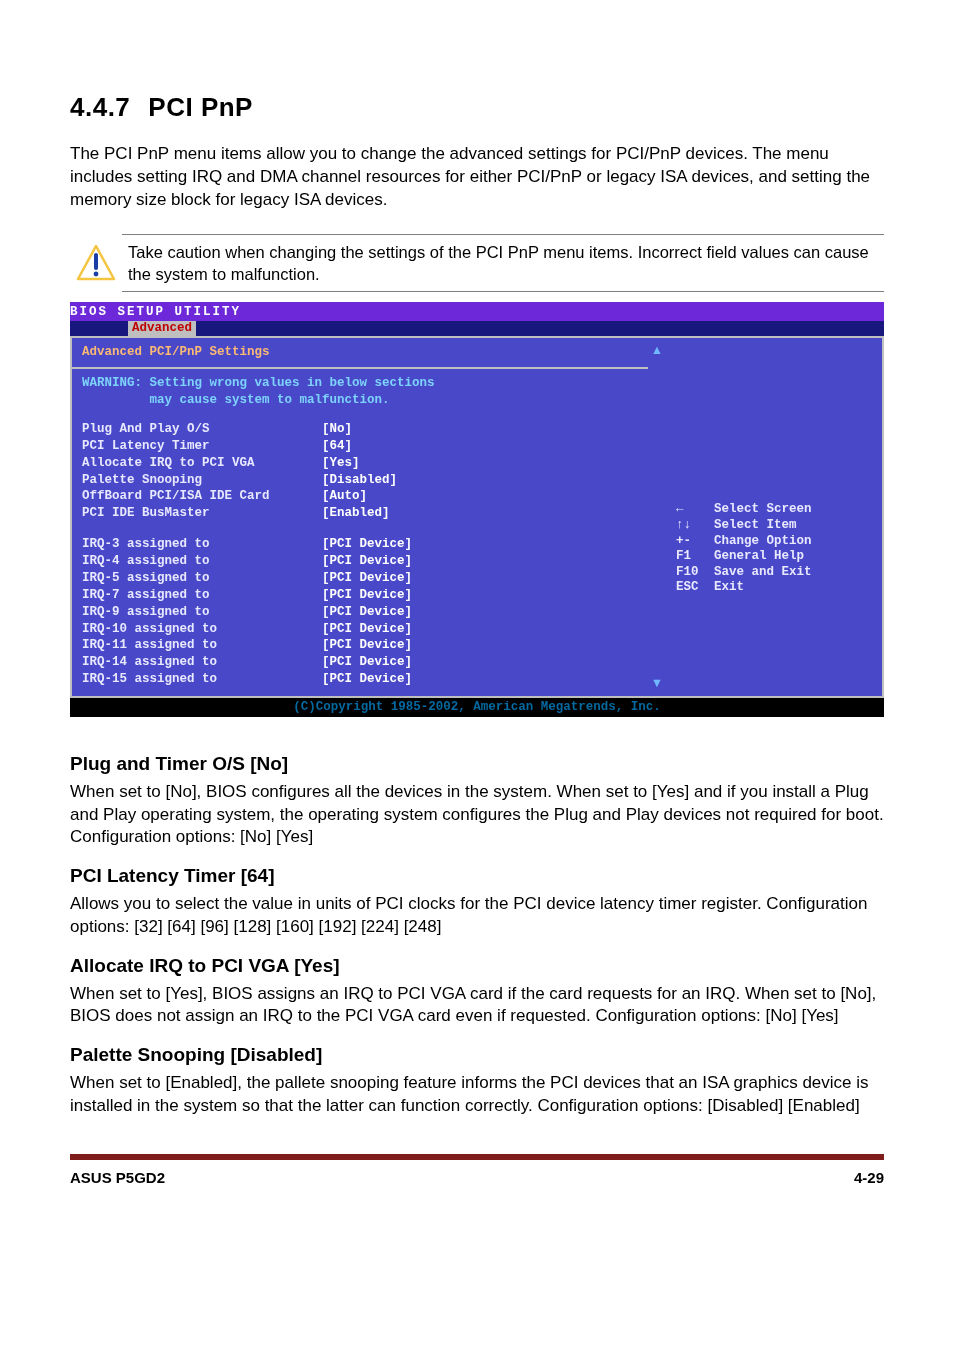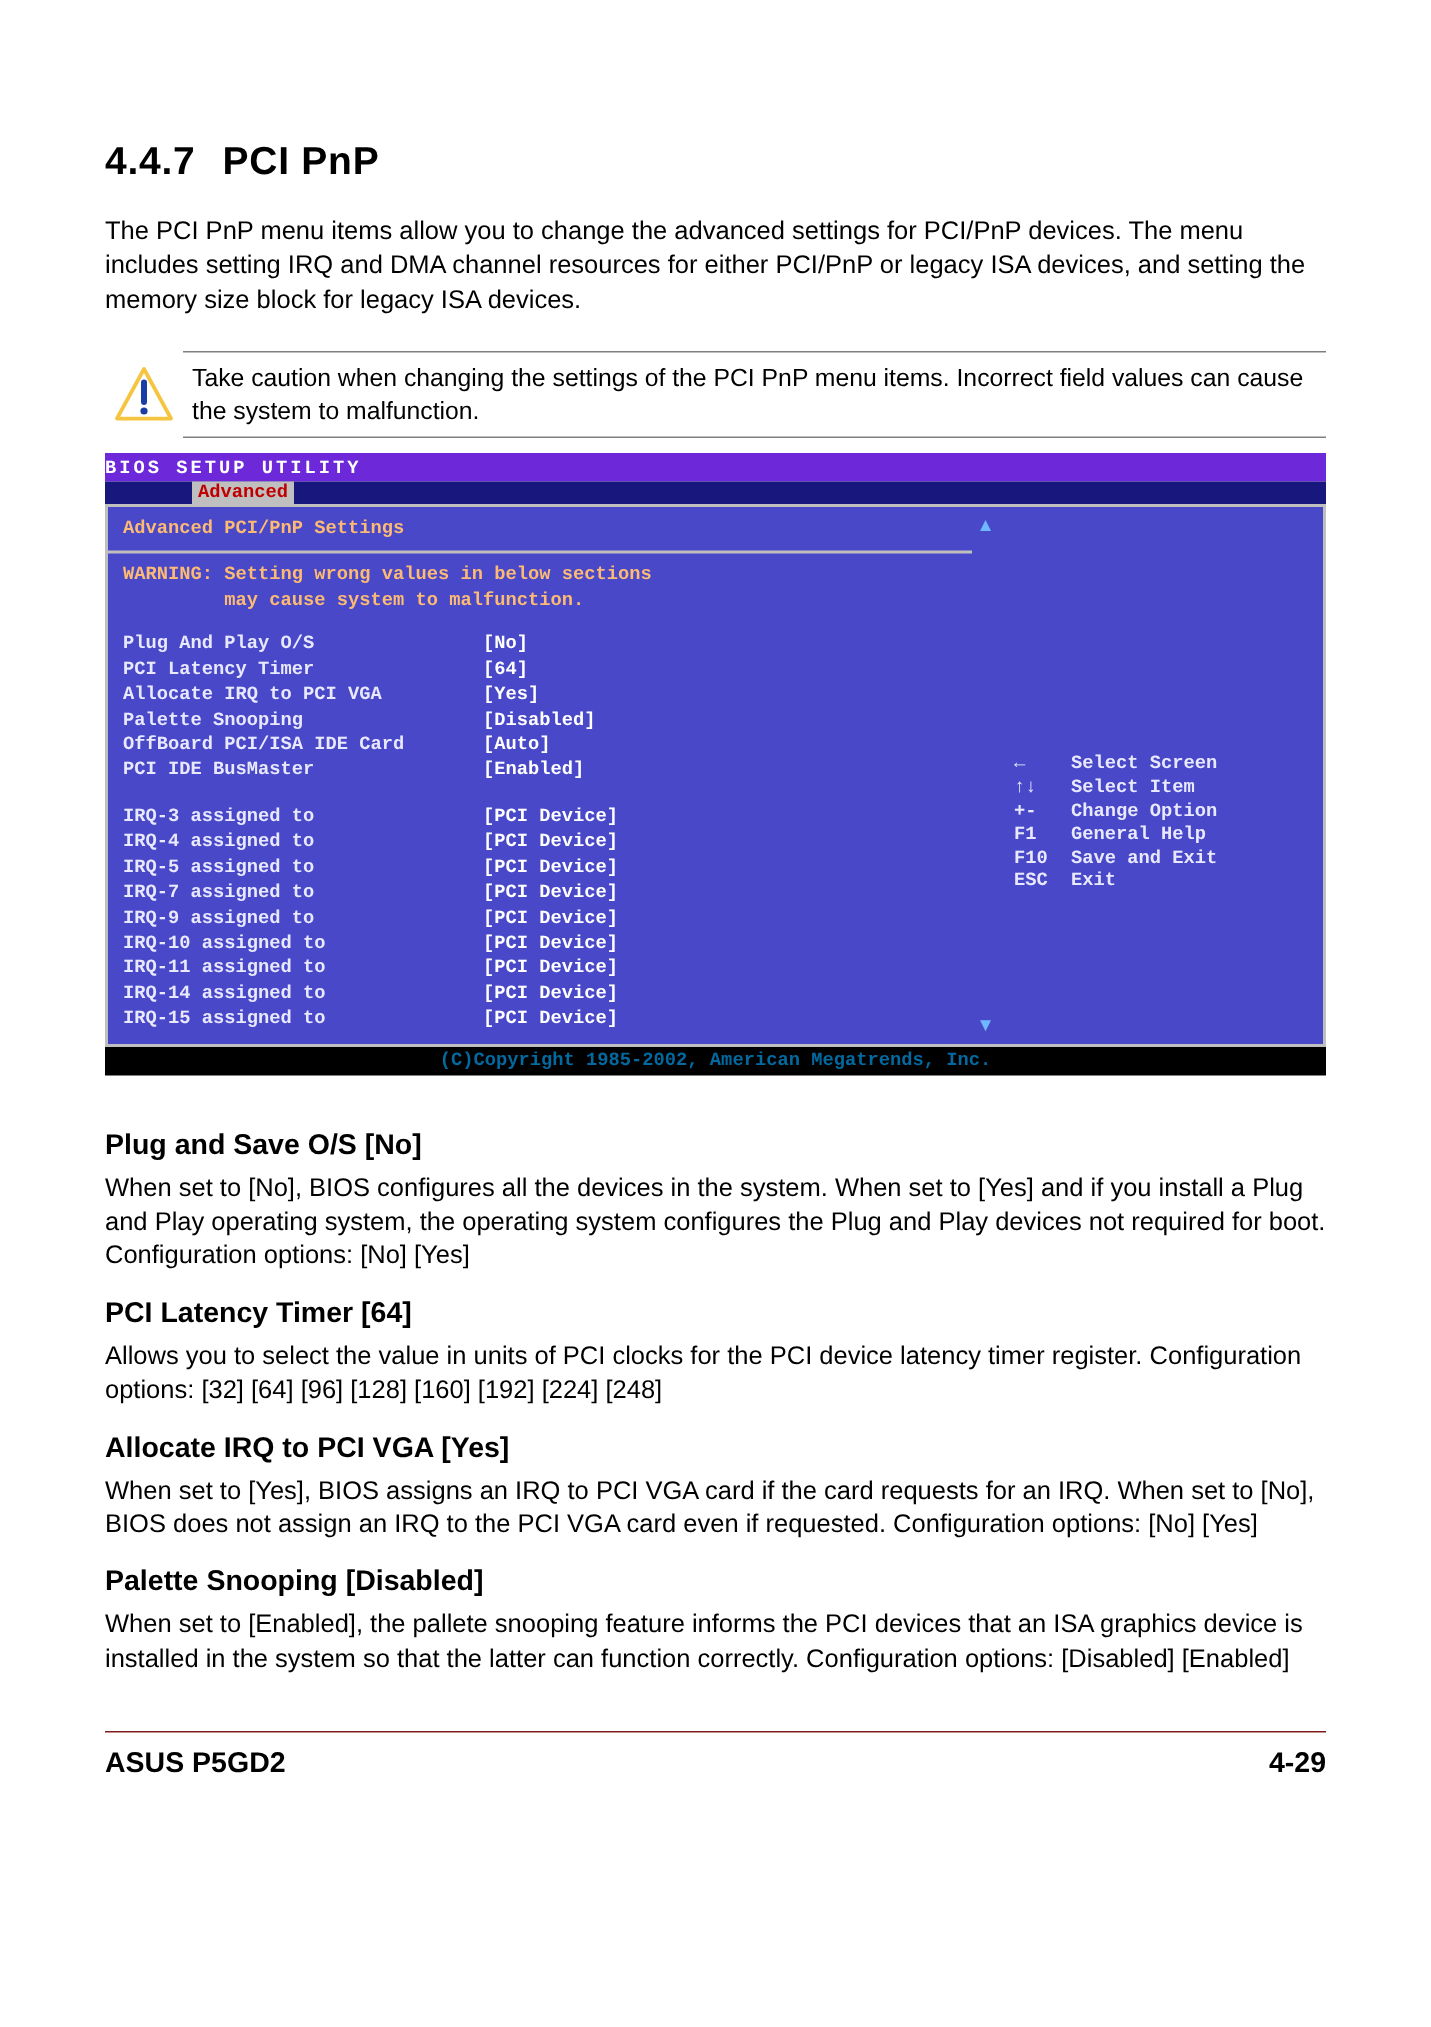--- a/index.html
+++ b/index.html
@@ -83,21 +83,21 @@
   .bios-right {
     width:218px;
     background:#4848c8;
     border:2px solid #bfbfbf;
     border-left:none;
     padding:6px 10px;
     color:#e8e8ff;
   }
   .bios-left .subtitle { color:#fdba74; margin-bottom:6px; }
   .bios-left .divider { height:2px; background:#bfbfbf; margin:2px -10px 6px -10px; }
-  .bios-left .warn { color:#fdba74; margin-bottom:12px; }
+  .bios-left .warn { color:#7dd3fc; margin-bottom:12px; }
   .setting-row { display:flex; }
   .setting-row .label { flex:0 0 240px; white-space:pre; }
   .setting-row .value { color:#fff; }
   .irq-block { margin-top:14px; }
   .help-keys { margin-top: 158px; line-height:1.25; }
   .help-keys .row { display:flex; }
   .help-keys .k { flex:0 0 38px; white-space:pre; }
   .bios-footer {
     background:#000; color:#0369a1; text-align:center;
     font-family:"Courier New", monospace; font-weight:bold; font-size:12.5px;
@@ -109,26 +109,26 @@
     font-family: "Arial Black", Arial, sans-serif;
     font-weight:900;
     font-size:19px;
     margin-bottom:4px;
     margin-top:10px;
   }
   p.setting-p { margin-bottom:14px; }
 
   
   .page-footer {
-    border-top:1px solid #7f1d1d;
+    border-top:6px solid #7f1d1d;
     margin-top:36px;
     padding-top:8px;
     display:flex; justify-content:space-between;
     font-family:"Arial Black", Arial, sans-serif;
-    font-weight:900; font-size:19px;
+    font-weight:900; font-size:15px;
   }
 
   .arrow-icon { font-family: Arial, sans-serif; display:inline-block; }
 
 </style>
 </head>
 <body>
 
 <h1 class="section-title">
   <span class="num">4.4.7</span><span>PCI PnP</span>
@@ -258,21 +258,21 @@
         <div class="row">
             <span class="k">ESC</span>
             <span>Exit</span>
           </div>
       </div>
     </div>
   </div>
   <div class="bios-footer">(C)Copyright 1985-2002, American Megatrends, Inc.</div>
 </div>
 
-<h2 class="setting-h">Plug and Save O/S [No]</h2>
+<h2 class="setting-h">Plug and Timer O/S [No]</h2>
 <p class="setting-p">When set to [No], BIOS configures all the devices in the system. When set to [Yes] and if you install a Plug and Play operating system, the operating system configures the Plug and Play devices not required for boot. Configuration options: [No] [Yes]</p>
 
 <h2 class="setting-h">PCI Latency Timer [64]</h2>
 <p class="setting-p">Allows you to select the value in units of PCI clocks for the PCI device latency timer register. Configuration options: [32] [64] [96] [128] [160] [192] [224] [248]</p>
 
 <h2 class="setting-h">Allocate IRQ to PCI VGA [Yes]</h2>
 <p class="setting-p">When set to [Yes], BIOS assigns an IRQ to PCI VGA card if the card requests for an IRQ. When set to [No], BIOS does not assign an IRQ to the PCI VGA card even if requested. Configuration options: [No] [Yes]</p>
 
 <h2 class="setting-h">Palette Snooping [Disabled]</h2>
 <p class="setting-p">When set to [Enabled], the pallete snooping feature informs the PCI devices that an ISA graphics device is installed in the system so that the latter can function correctly. Configuration options: [Disabled] [Enabled]</p>

